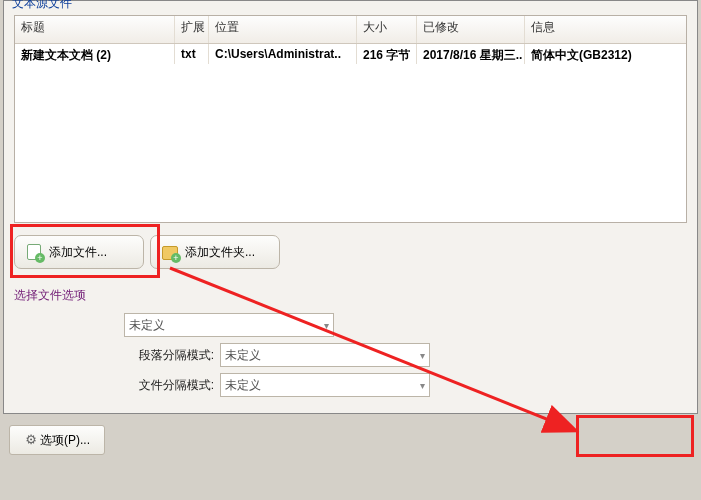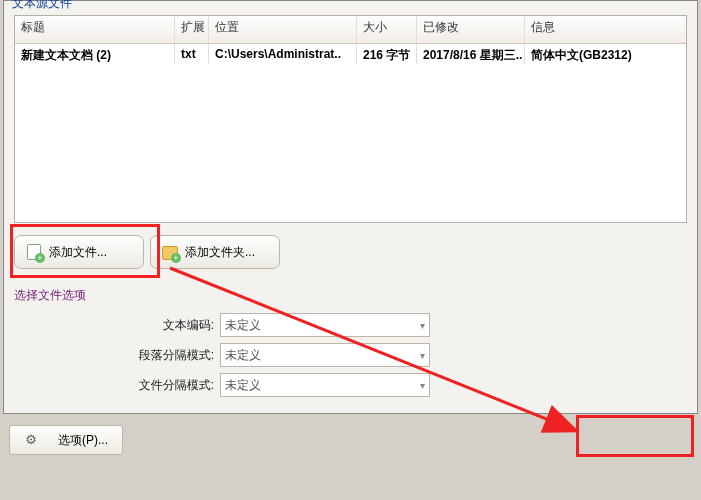--- a/index.html
+++ b/index.html
@@ -113,21 +113,21 @@
 
   .bottom-bar {
     position: absolute;
     left: 3px; right: 3px; top: 420px; height: 40px;
     display: flex; align-items: center;
   }
   .options-btn {
     height: 30px; padding: 0 14px;
     background: linear-gradient(#fdfdfc,#eceae3);
     border: 1px solid #bcb5a8; border-radius: 3px;
-    display: flex; align-items: center; gap: 20px;
+    display: flex; align-items: center; gap: 2px;
     cursor: pointer; font-size: 12px;
     margin-left: 6px;
   }
   .gear-icon { width: 14px; height: 14px; display: inline-block; }
   .gear-icon::before {
     content: "⚙"; font-size: 13px; color: #666; position: relative; top: -1px;
   }
   .spacer { flex: 1; }
   .ok-btn {
     height: 30px; width: 96px;
@@ -176,21 +176,20 @@
     <button class="toolbar-btn">
       <span class="icon-add-folder"></span>
       <span>添加文件夹...</span>
     </button>
   </div>
 
   <div class="opt-title">选择文件选项</div>
 
   <div class="form-area">
     <div class="form-row">
-      <div class="form-label">文本编码:</div>
       <div class="combo">
         <span>未定义</span>
       </div>
     </div>
     <div class="form-row">
       <div class="form-label">段落分隔模式:</div>
       <div class="combo">
         <span>未定义</span>
       </div>
     </div>

